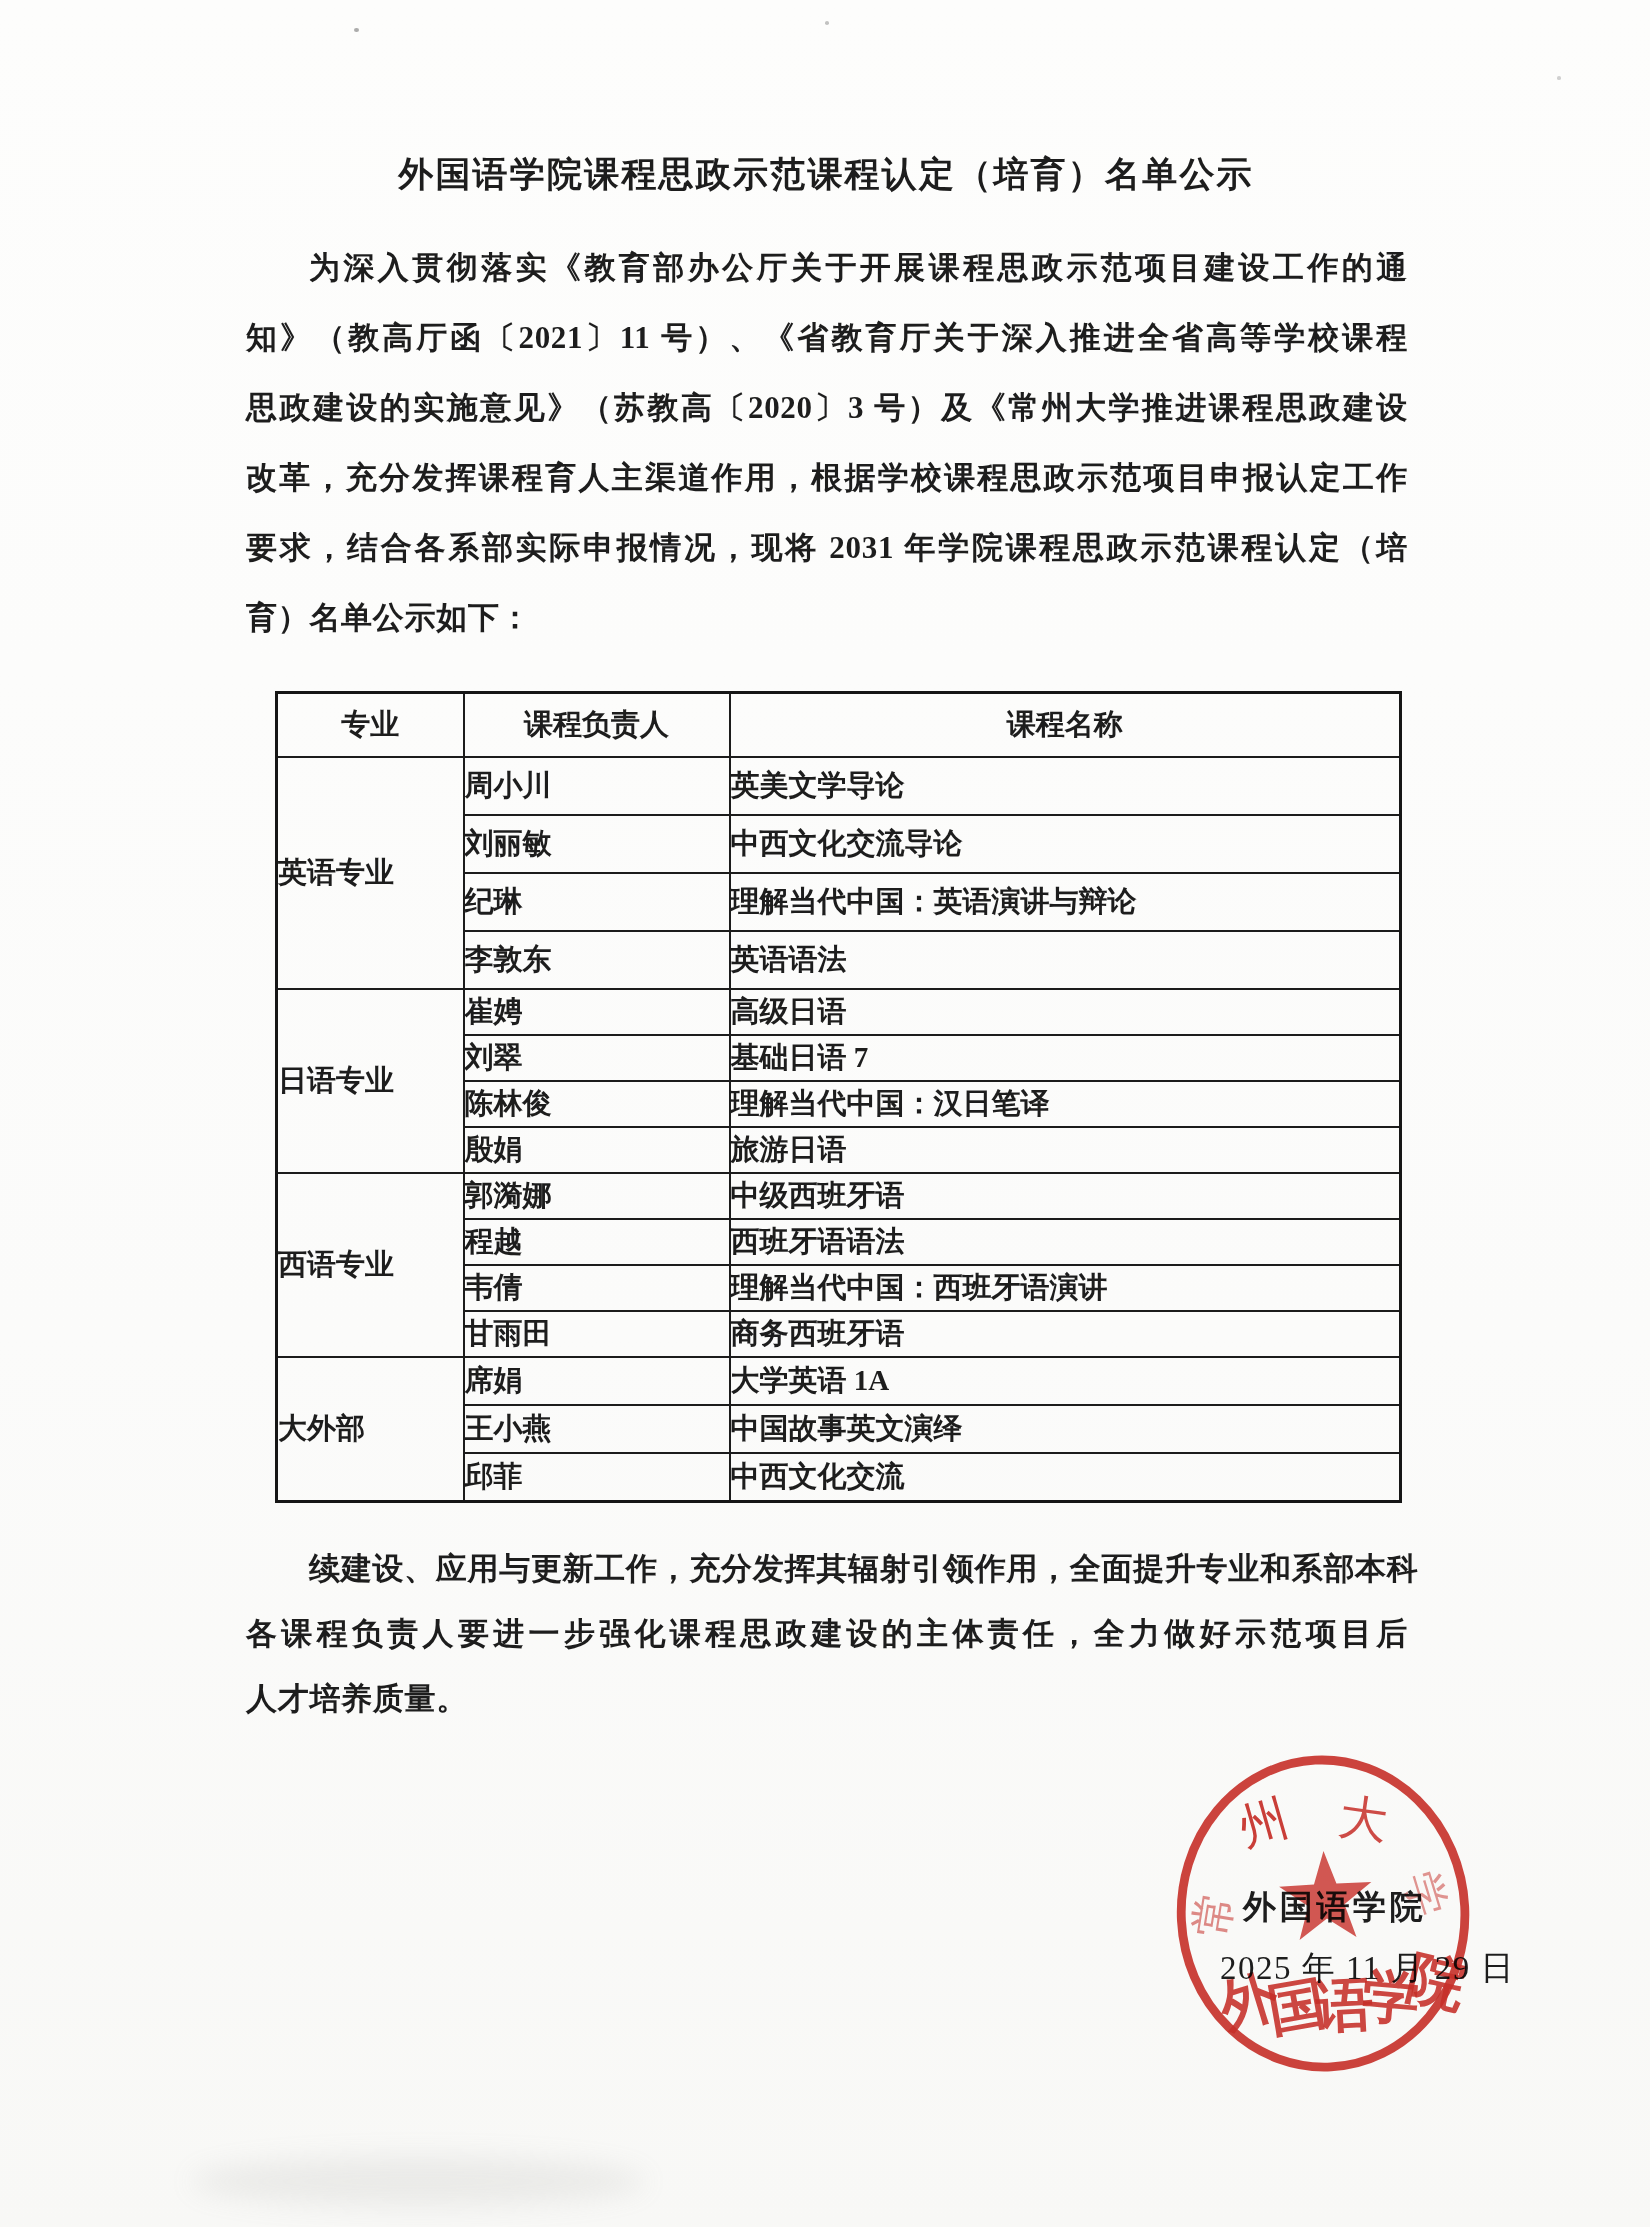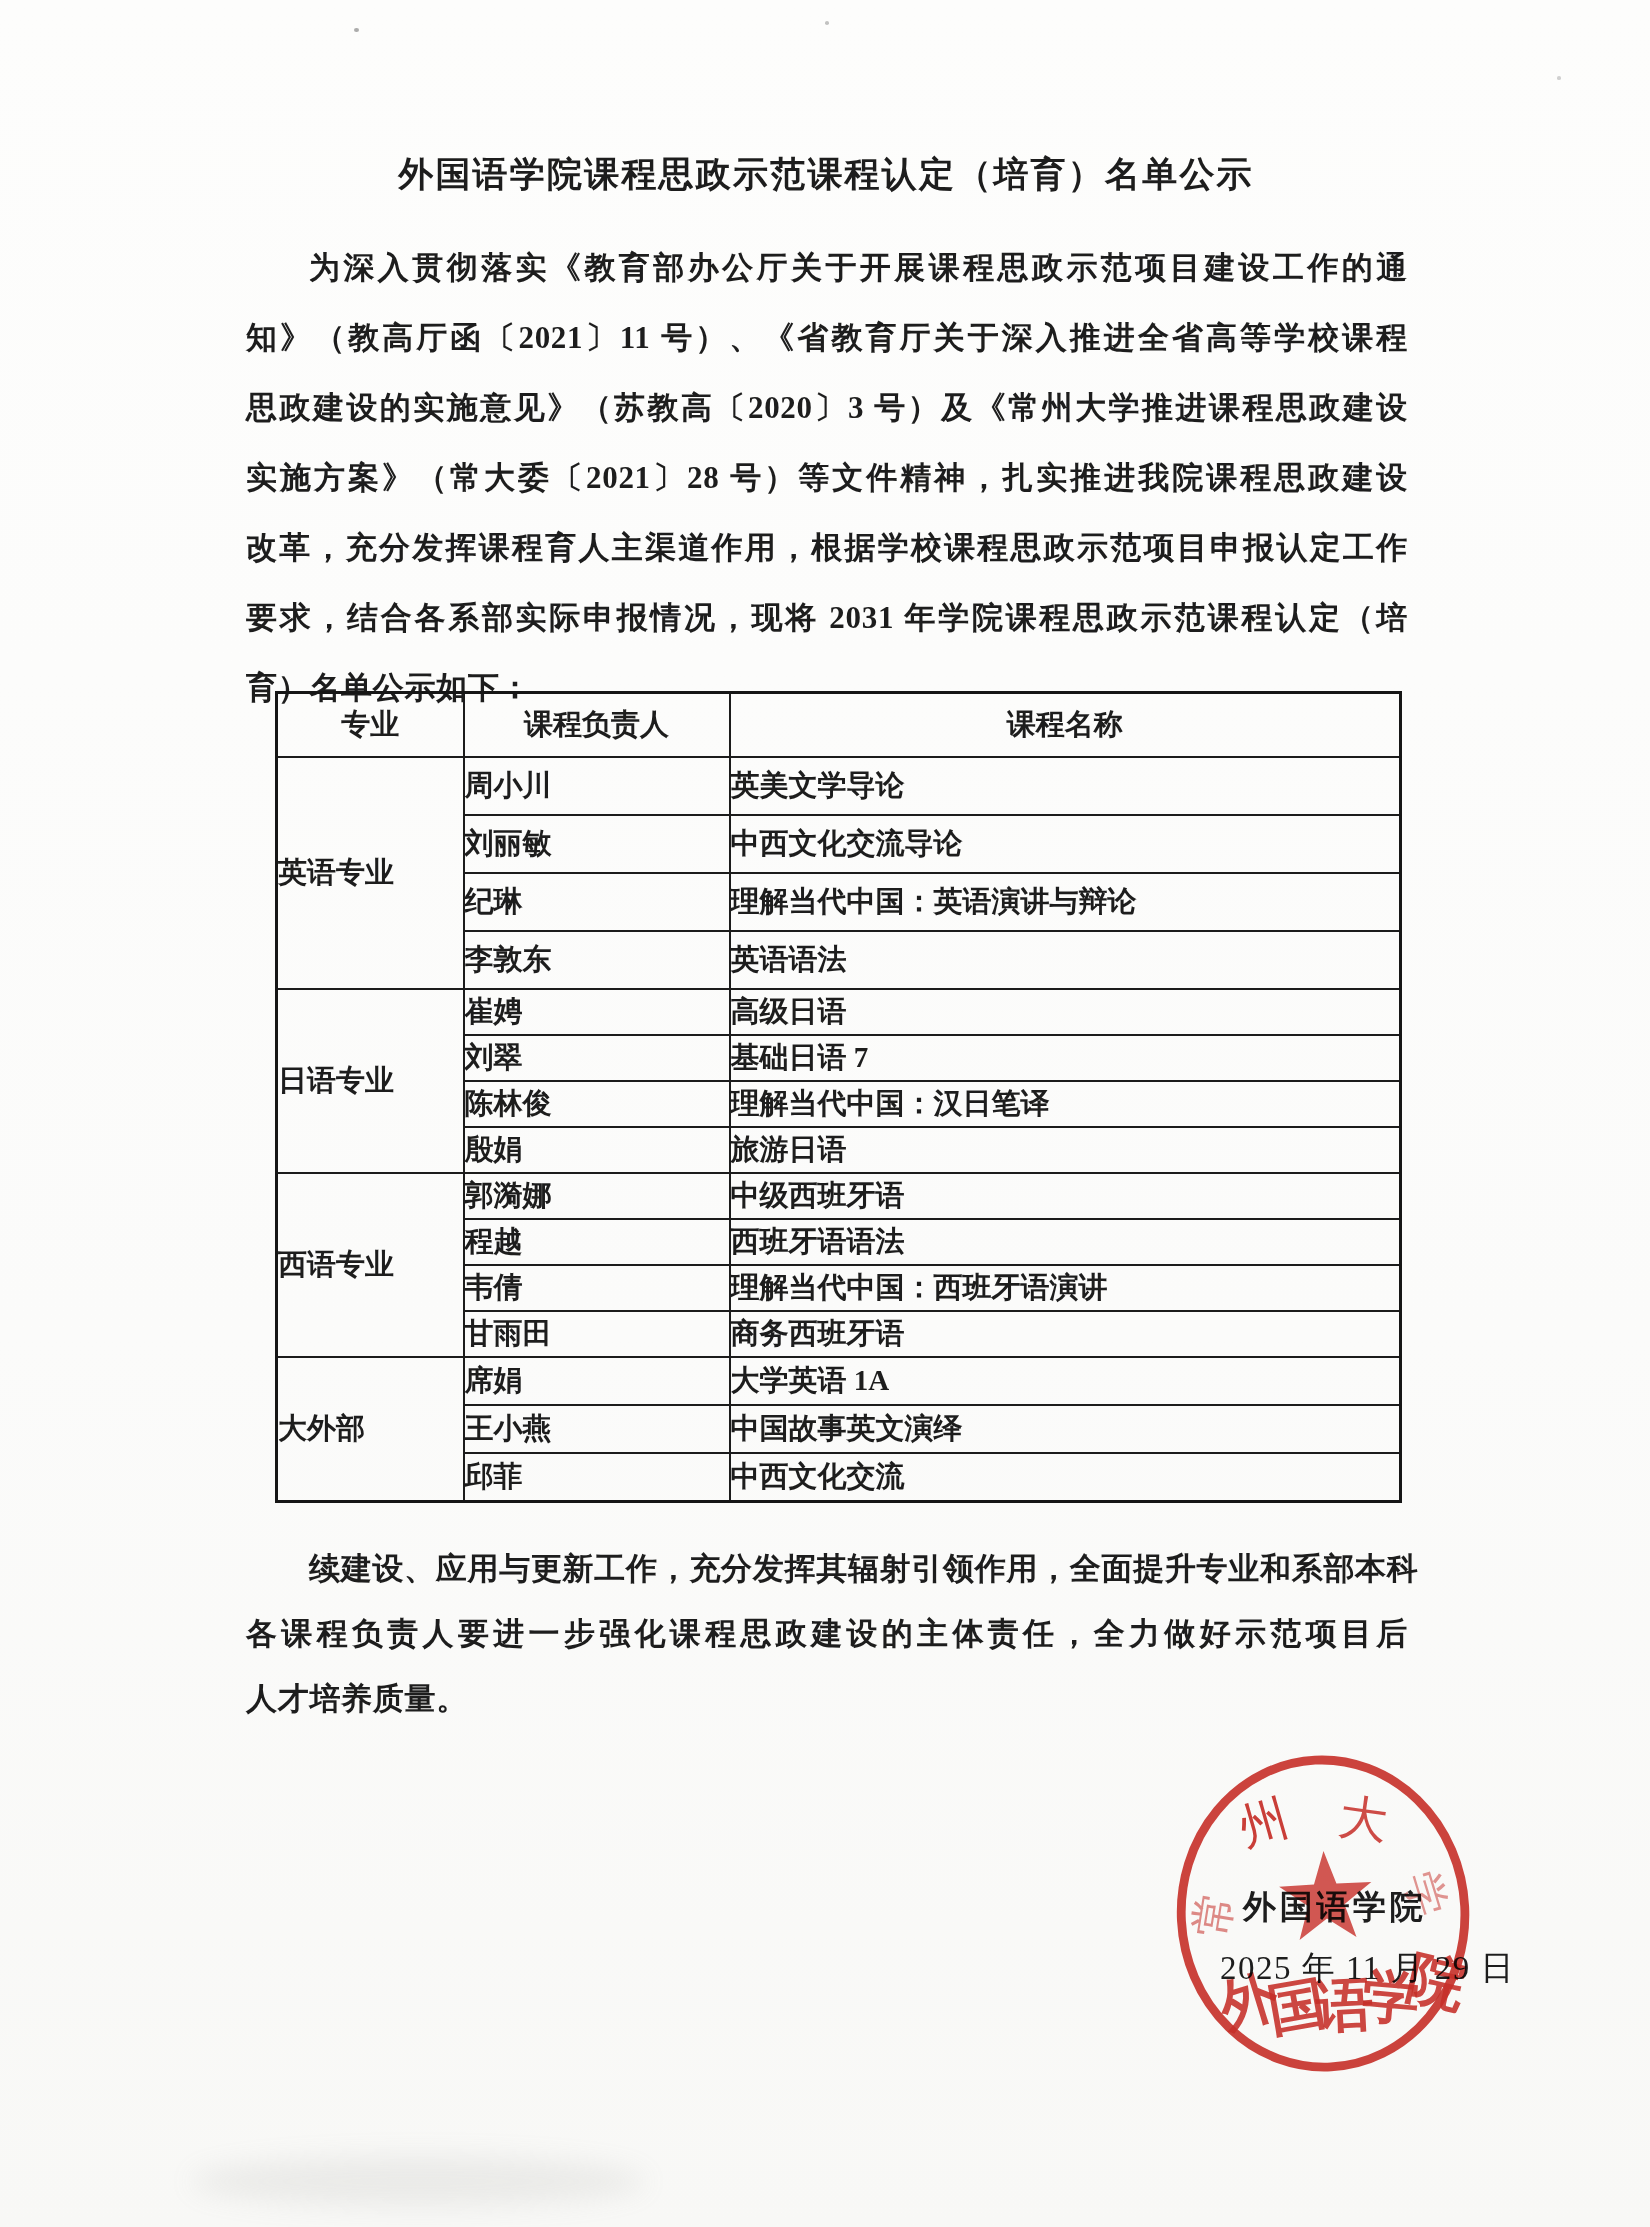--- a/index.html
+++ b/index.html
@@ -70,21 +70,20 @@
 <body>
 
 <div class="page">
 
   <div class="doc-title">外国语学院课程思政示范课程认定（培育）名单公示</div>
 
   <div id="intro" class="para">
       <div class="line">为深入贯彻落实《教育部办公厅关于开展课程思政示范项目建设工作的通</div>
       <div class="line">知》（教高厅函〔2021〕11 号）、《省教育厅关于深入推进全省高等学校课程</div>
       <div class="line">思政建设的实施意见》（苏教高〔2020〕3 号）及《常州大学推进课程思政建设</div>
-      <div class="line">实施方案》（常大委〔2021〕28 号）等文件精神，扎实推进我院课程思政建设</div>
       <div class="line">改革，充分发挥课程育人主渠道作用，根据学校课程思政示范项目申报认定工作</div>
       <div class="line">要求，结合各系部实际申报情况，现将 2031 年学院课程思政示范课程认定（培</div>
       <div class="line">育）名单公示如下：</div>
     </div>
 
   <table class="list-table">
     <colgroup>
       <col class="c-major">
         <col class="c-leader">
         <col class="c-course">

